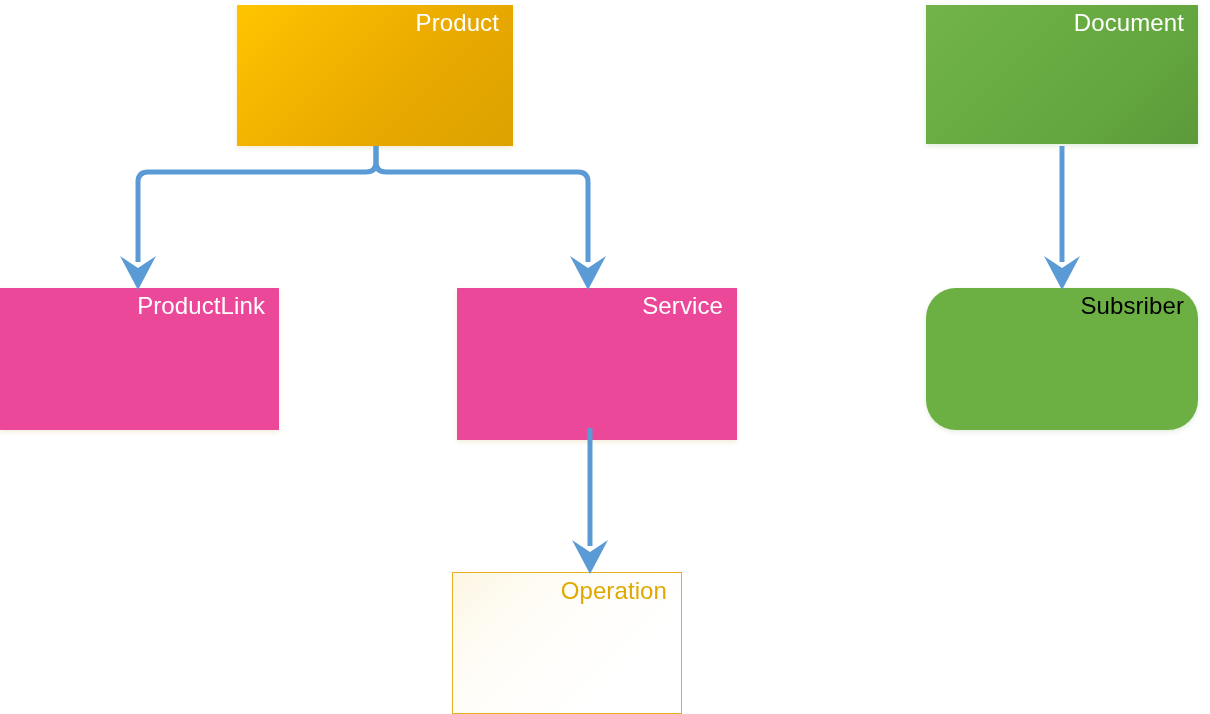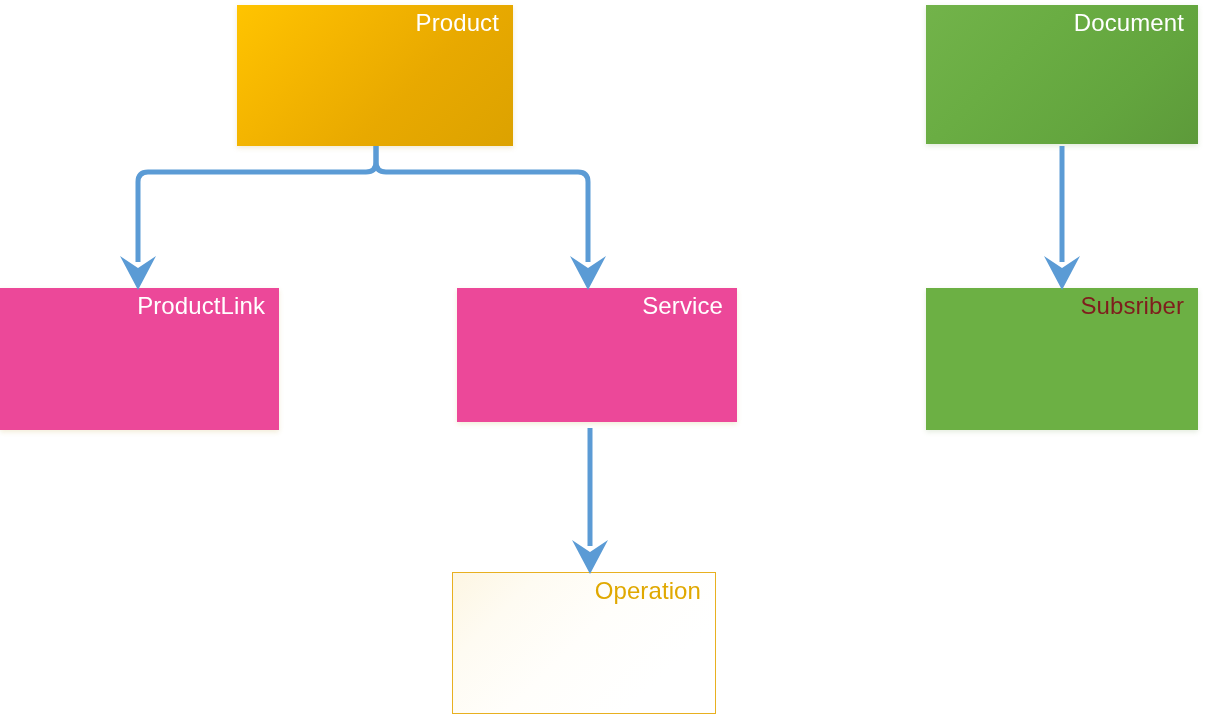--- a/index.html
+++ b/index.html
@@ -48,22 +48,23 @@
   }
   
   .fill-green-grad {
     background: linear-gradient(135deg, #72b34a 0%, #6aad43 35%, #63a53e 70%, #5d9a3a 100%);
     color: #ffffff;
     box-shadow: 0 2px 5px rgba(120,160,90,0.22);
   }
   
   .fill-green {
     background: #6cb044;
-    color: #7f1d1d;
+    color: #000000;
     box-shadow: 0 2px 5px rgba(120,160,90,0.20);
+    border-radius: 30px;
   }
   
   .outline-amber {
     background: linear-gradient(135deg, #fdf6e3 0%, #fefbf2 22%, #fffefb 48%, #ffffff 78%);
     border: 1px solid #e8b020;
     color: #e0a800;
   }
 
   
   #connectors {
@@ -85,29 +86,29 @@
   </div>
 
   <div class="node fill-green-grad" style="left:926px; top:5px; width:272px; height:139px;">
     <span class="node-label">Document</span>
   </div>
 
   <div class="node fill-amber" style="left:0px; top:288px; width:279px; height:142px;">
     <span class="node-label">ProductLink</span>
   </div>
 
-  <div class="node fill-amber" style="left:457px; top:288px; width:280px; height:134px;">
+  <div class="node fill-amber" style="left:457px; top:288px; width:280px; height:152px;">
     <span class="node-label">Service</span>
   </div>
 
   <div class="node fill-green" style="left:926px; top:288px; width:272px; height:142px;">
     <span class="node-label">Subsriber</span>
   </div>
 
-  <div class="node outline-amber" style="left:452px; top:572px; width:264px; height:142px;">
+  <div class="node outline-amber" style="left:452px; top:572px; width:230px; height:142px;">
     <span class="node-label">Operation</span>
   </div>
 
   <svg id="connectors" viewBox="0 0 1210 714" width="1210" height="714">
 
     <g>
       <path d="M 376 146 L 376 162 Q 376 172 366 172 L 148 172 Q 138 172 138 182 L 138 262" fill="none" stroke="#5b9bd5" stroke-width="5" stroke-linecap="butt" stroke-linejoin="round"></path>
       <path d="M 120 256 L 138 290 L 156 256 L 138 268 Z" fill="#5b9bd5"></path>
     </g>
 

